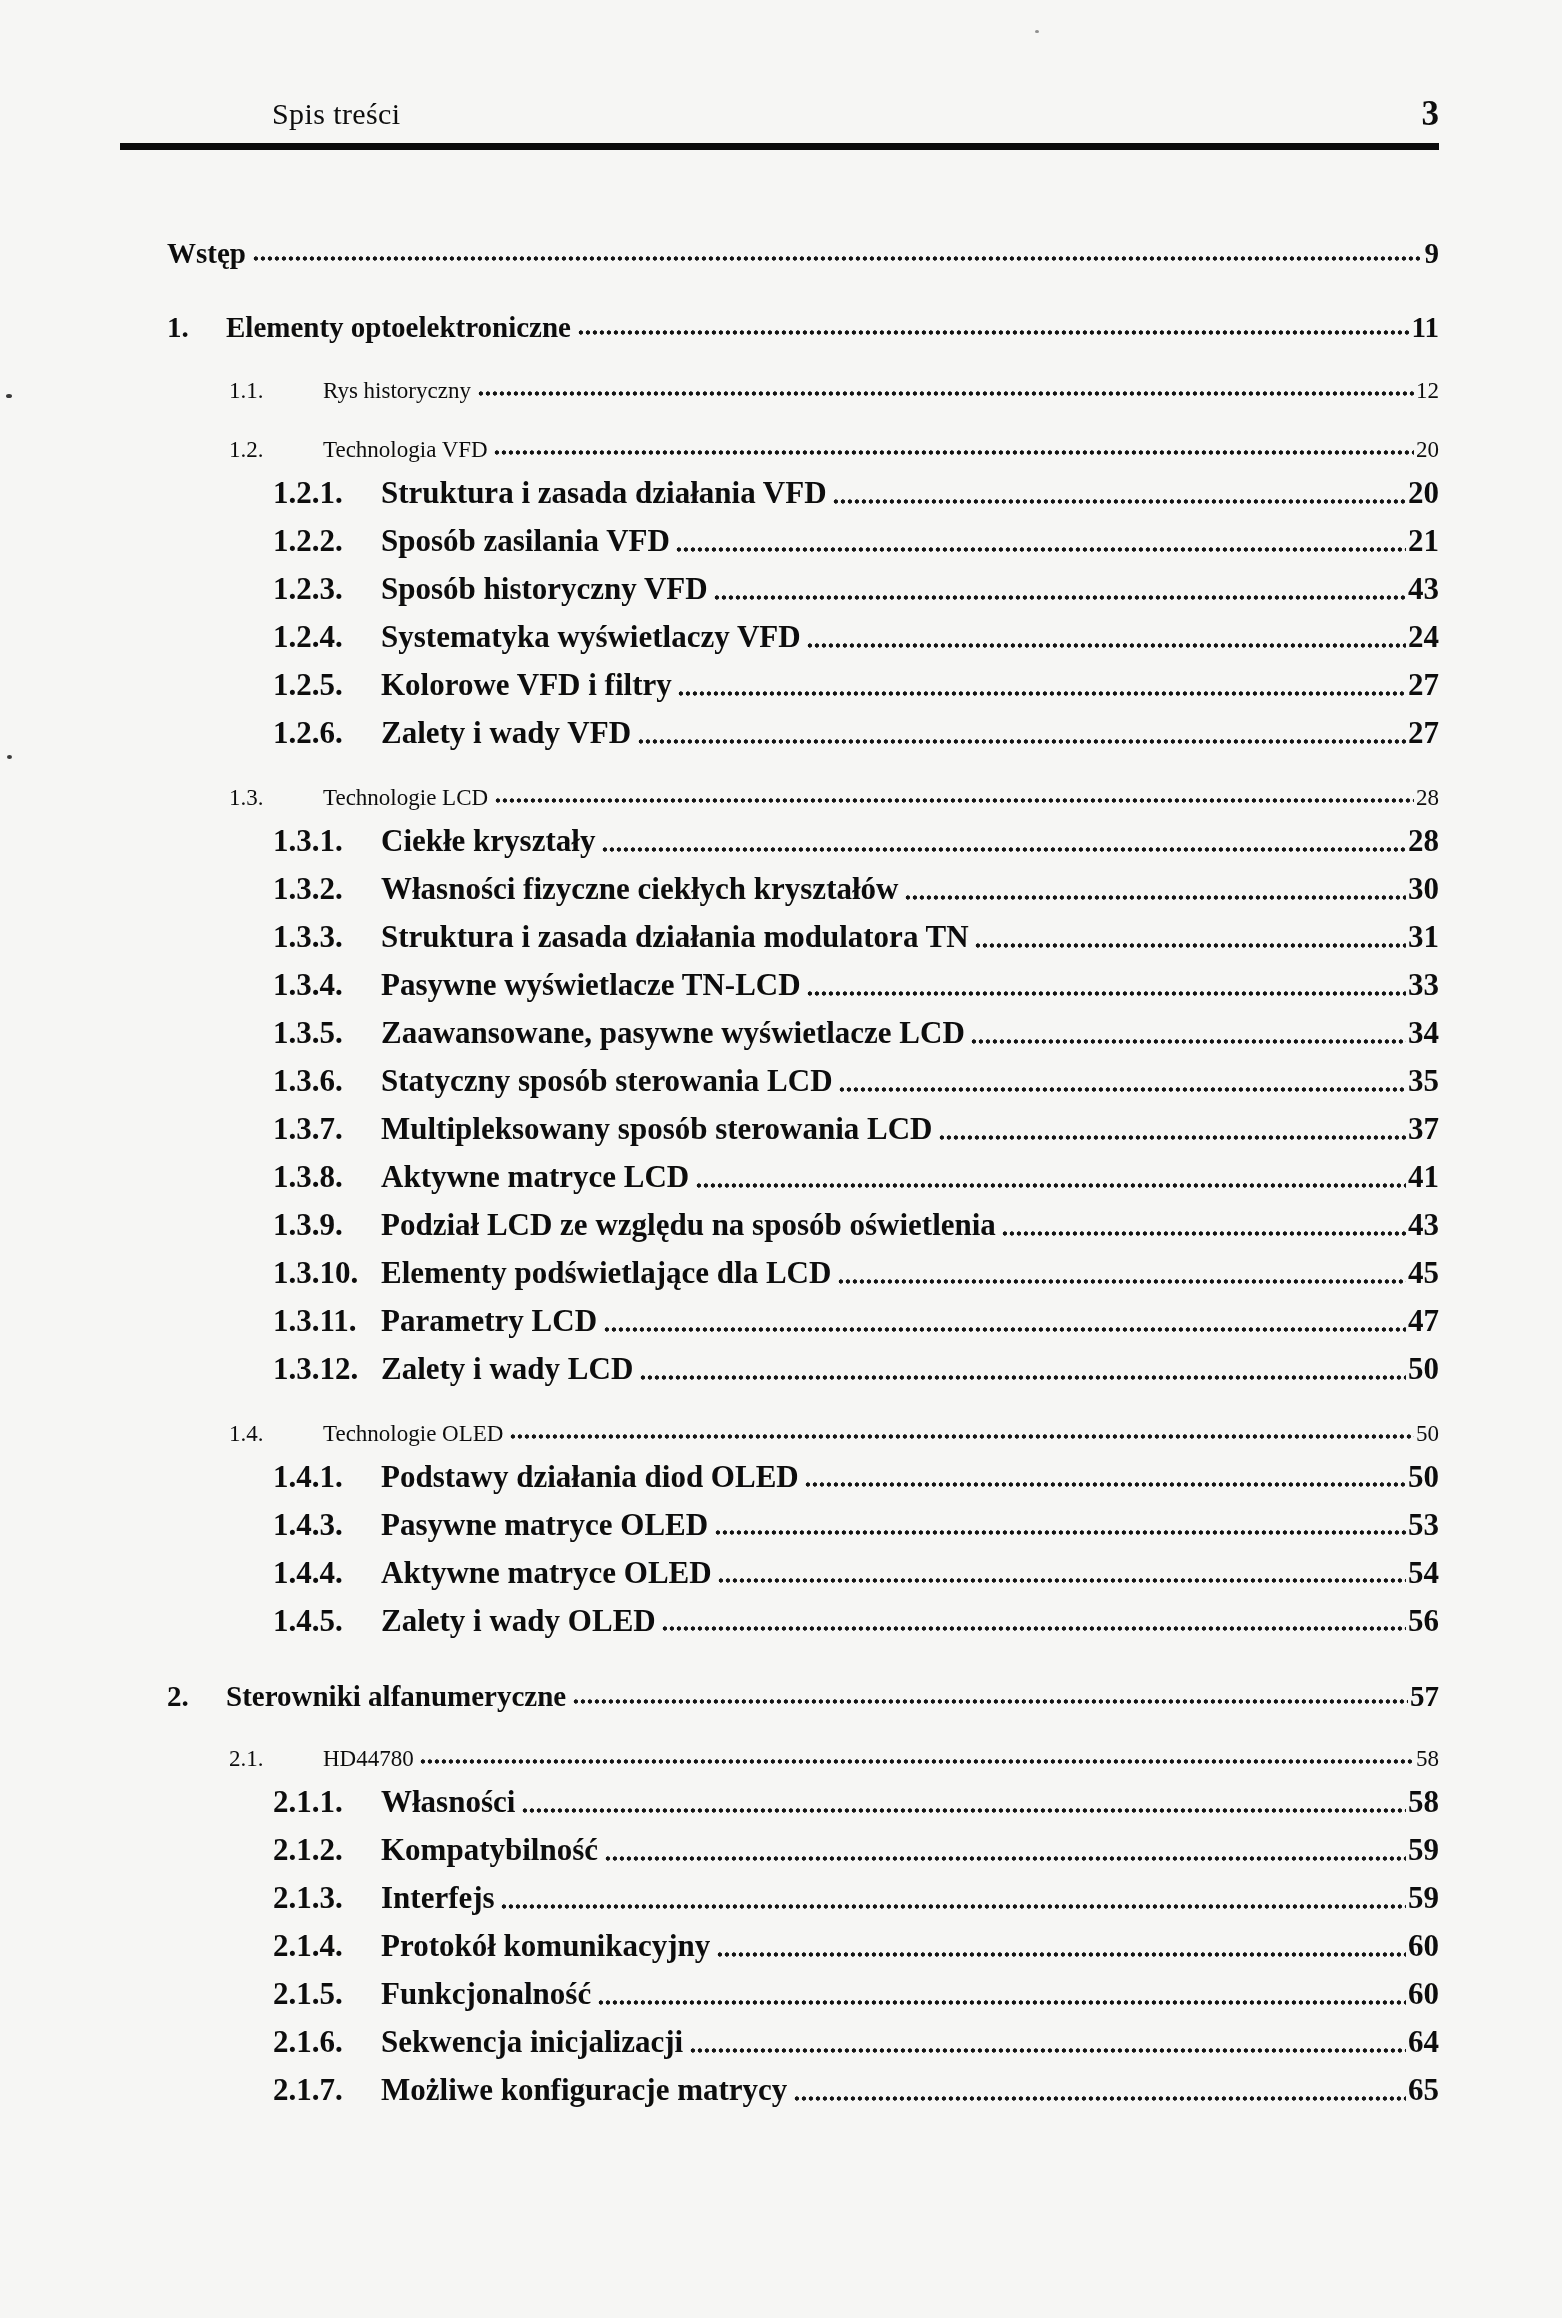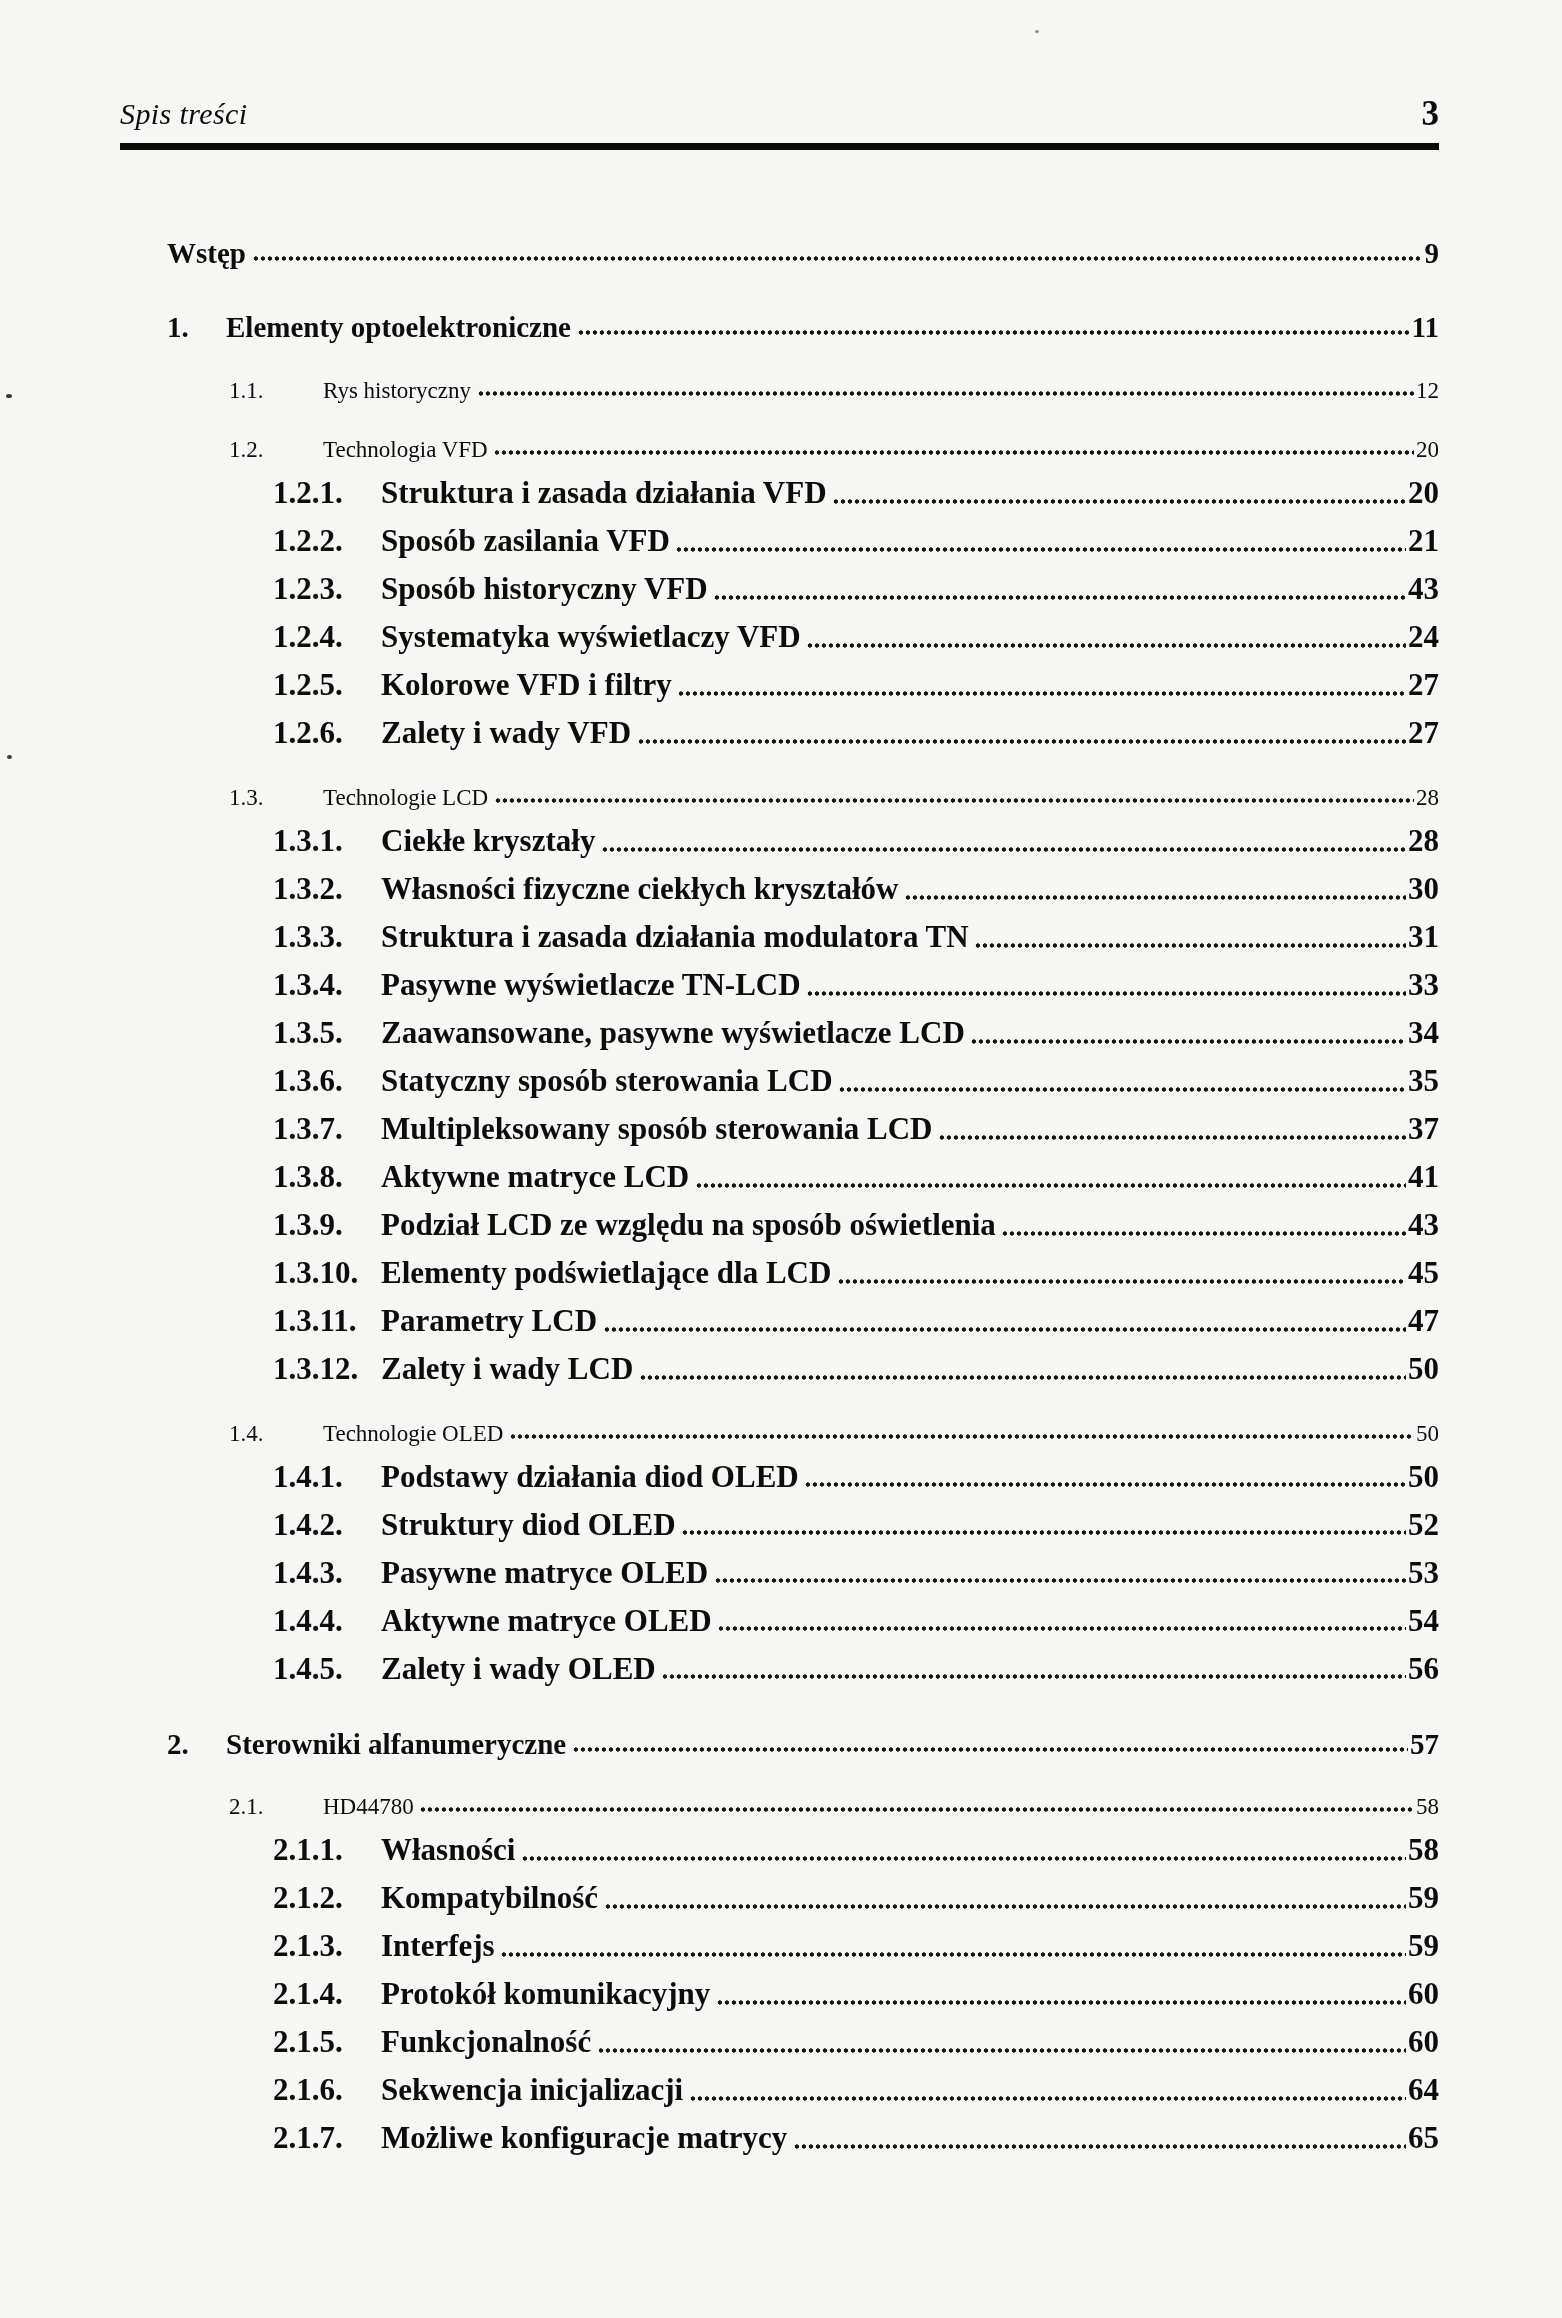--- a/index.html
+++ b/index.html
@@ -8,21 +8,21 @@
     background: #f6f6f4;
     font-family: "Liberation Serif", "DejaVu Serif", serif;
     color: #0d0d0d;
     position: relative;
     overflow: hidden;
   }
 
   
   .header { position: absolute; top: 96px; left: 120px; right: 124px; }
   .header-row { display: flex; align-items: flex-end; }
-  .header-title { font-style: italic; font-size: 30px; letter-spacing: 0.4px; }
+  .header-title { font-size: 30px; margin-left: 152px; letter-spacing: 0.4px; }
   .header-page { margin-left: auto; font-weight: bold; font-size: 35px; line-height: 1; }
   .header-rule { margin-top: 11.5px; height: 7.4px; background: #0b0b0b; }
 
   
   .toc { position: absolute; top: 196px; left: 0; right: 124px; }
 
   .row { display: flex; align-items: flex-end; }
   .row .num   { flex: none; }
   .row .title { flex: none; white-space: nowrap; }
   .row .page  { flex: none; }
@@ -214,26 +214,20 @@
     <span class="leader"></span>
     <span class="page">50</span>
   </div>
       <div class="row lvl2">
     <span class="num">1.4.1.</span>
     <span class="title">Podstawy działania diod OLED</span>
     <span class="leader"></span>
     <span class="page">50</span>
   </div>
       <div class="row lvl2">
-    <span class="num">1.4.2.</span>
-    <span class="title">Struktury diod OLED</span>
-    <span class="leader"></span>
-    <span class="page">52</span>
-  </div>
-      <div class="row lvl2">
     <span class="num">1.4.3.</span>
     <span class="title">Pasywne matryce OLED</span>
     <span class="leader"></span>
     <span class="page">53</span>
   </div>
       <div class="row lvl2">
     <span class="num">1.4.4.</span>
     <span class="title">Aktywne matryce OLED</span>
     <span class="leader"></span>
     <span class="page">54</span>

